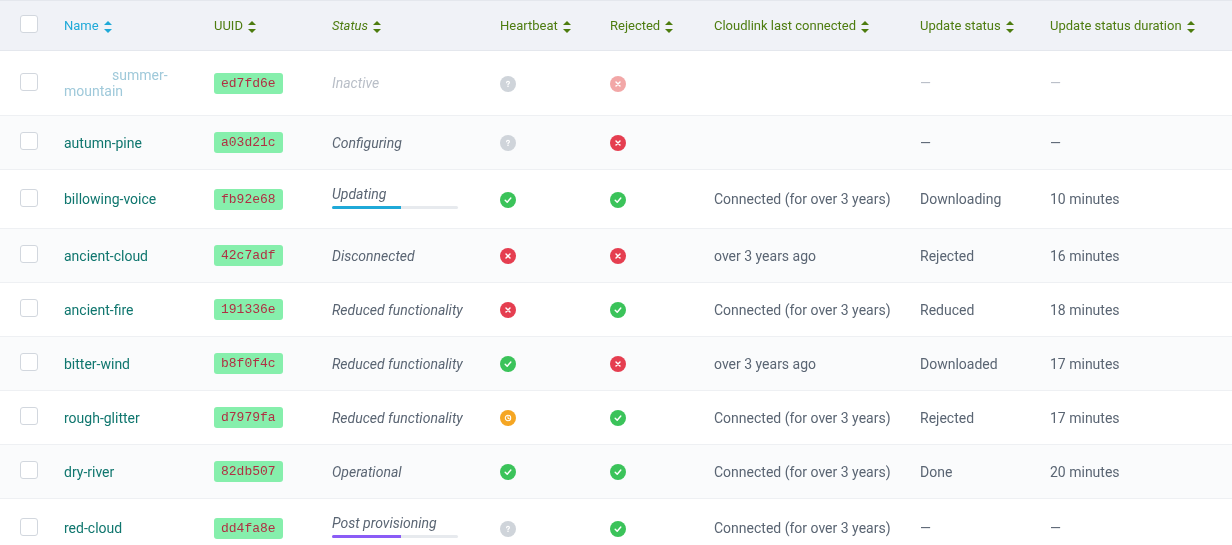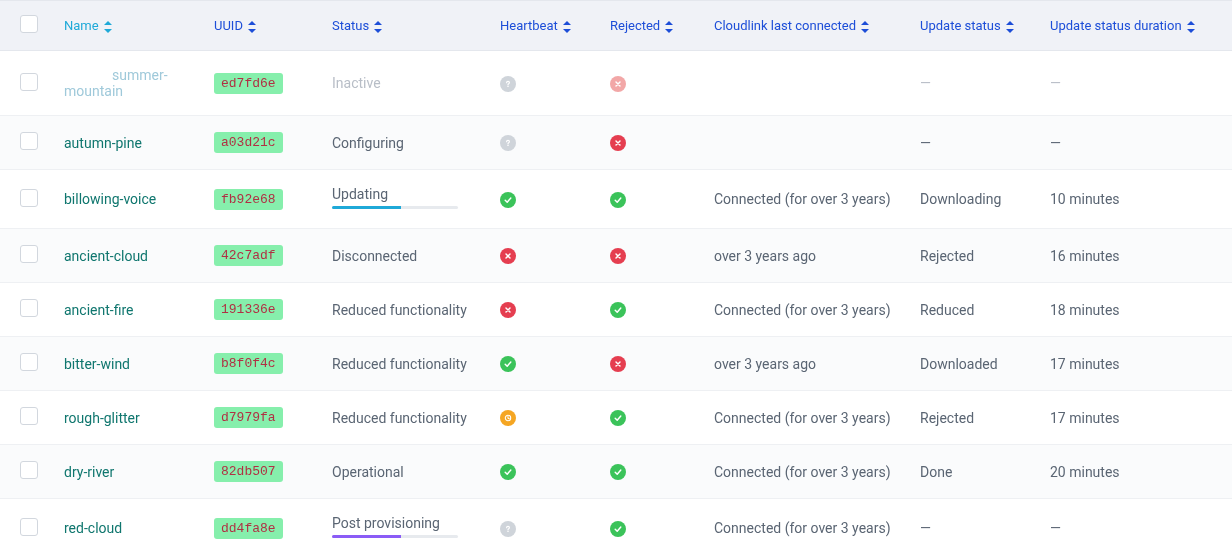--- a/index.html
+++ b/index.html
@@ -9,40 +9,40 @@
       color: #3d4852;
       background: #fff;
       width: 1232px;
     }
     .table { width: 100%; border-collapse: collapse; }
     .table thead { background: #f0f2f7; }
     .table thead th {
       text-align: left;
       padding: 14px 8px;
       font-weight: 400;
-      color: #1d4ed8;
+      color: #4d7c0f;
       font-size: 13px;
       border-top: 1px solid #e4e7ed;
       border-bottom: 1px solid #e4e7ed;
     }
     .table thead th.sortable { cursor: pointer; margin-left: 12px; }
     .table thead th.sortable.active { color: #1fa9d8; }
     .table tbody tr { border-bottom: 1px solid #eef0f3; }
     .table tbody tr:nth-child(even) { background: #fafbfc; }
     .table tbody td {
       padding: 16px 8px;
       vertical-align: middle;
       color: #5a6573;
       font-size: 14px;
     }
     .table tbody tr.inactive td { color: #b8bec7; }
     .col-check { width: 56px; padding-left: 20px !important; }
     .col-name { width: 150px; }
     .col-uuid { width: 118px; }
-    .col-status { width: 168px; }
+    .col-status { width: 168px; font-style: italic; }
     .col-heartbeat { width: 110px; }
     .col-cloudlink { width: 104px; }
     .col-lastconn { width: 206px; }
     .col-updstatus { width: 130px; }
     .col-updduration { width: auto; padding-right: 20px !important; }
     .checkbox {
       width: 18px; height: 18px;
       border: 1.5px solid #d2d7de;
       border-radius: 3px;
       background: #fff;

